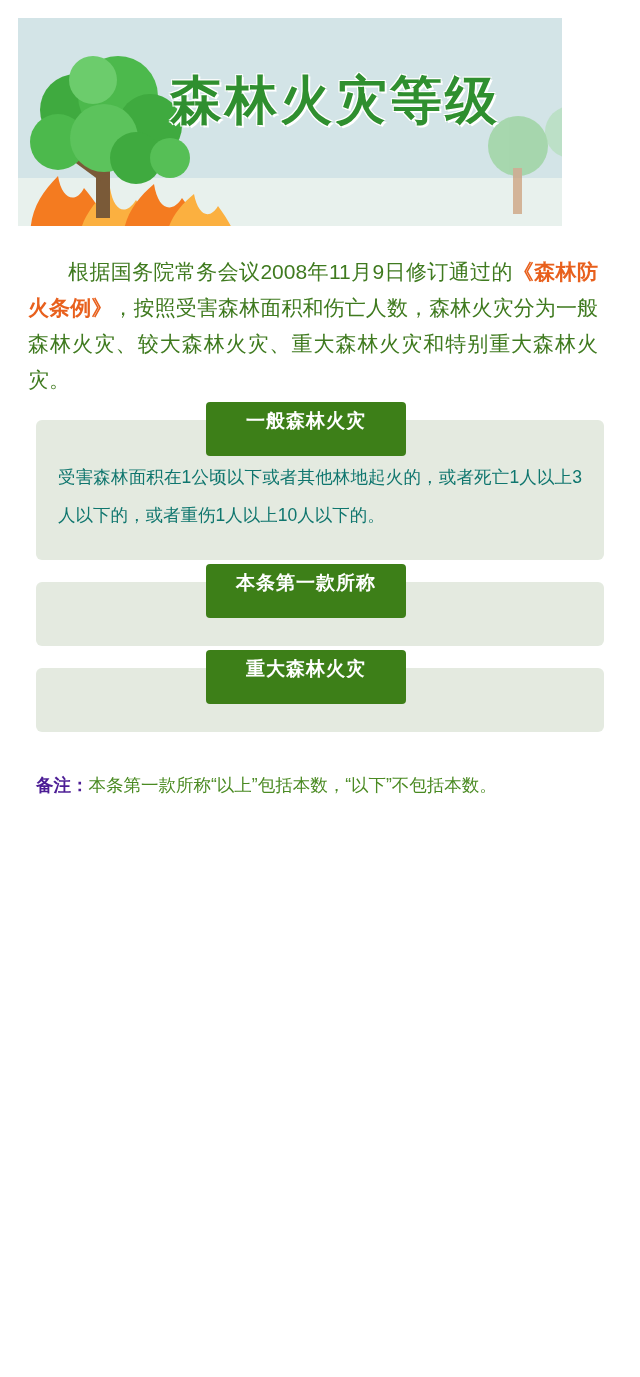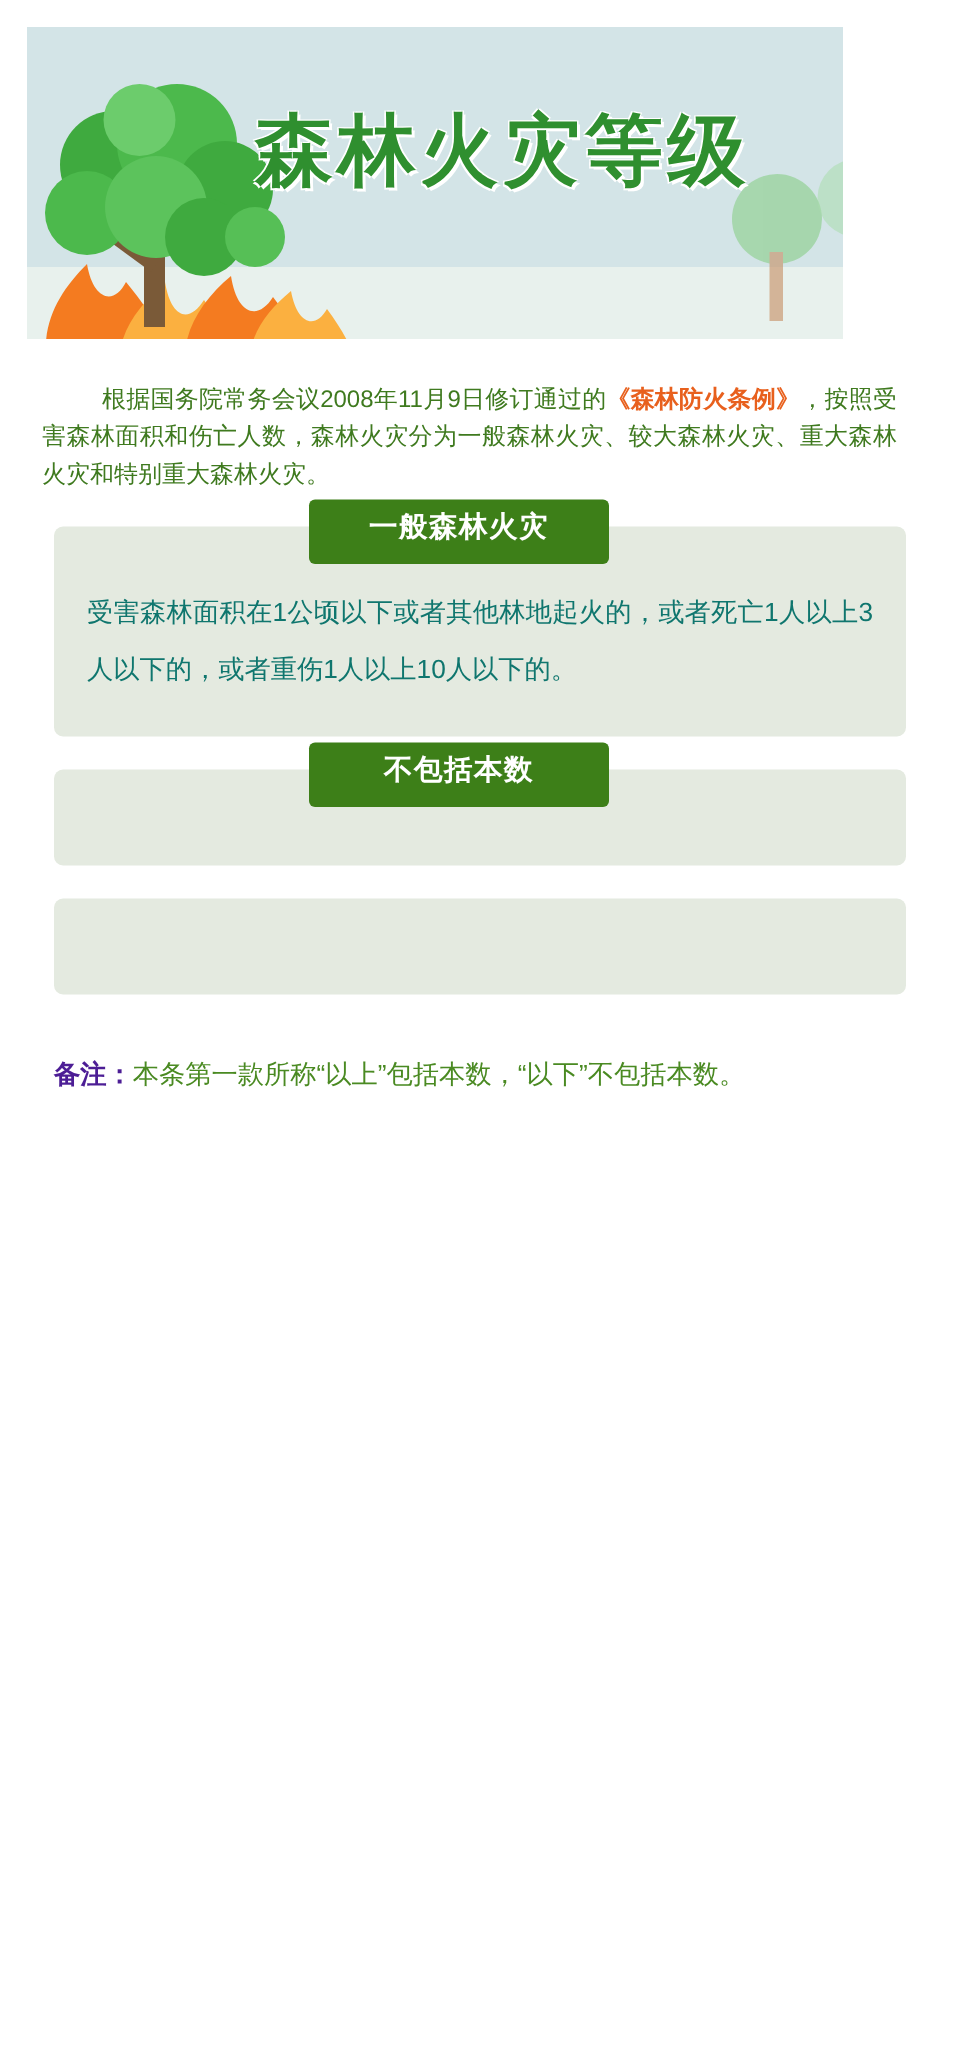--- a/index.html
+++ b/index.html
@@ -44,22 +44,22 @@
   }
   .banner svg {
     position: absolute;
     left: 0;
     top: 0;
   }
 
   
   .intro {
     margin: 28px 24px 0 10px;
-    font-size: 16px;
-    line-height: 25px;
+    font-size: 21px;
+    line-height: 36px;
     color: #3f7a1f;
     text-indent: 40px;
     text-align: justify;
   }
   .intro .law {
     color: #e8601d;
     font-weight: bold;
   }
 
   
@@ -69,21 +69,21 @@
     background: #e4eae0;
     border-radius: 6px;
     padding: 38px 22px 26px 22px;
     box-sizing: border-box;
   }
   .card-label {
     position: absolute;
     left: 170px;
     top: -18px;
     min-width: 200px;
-    height: 43px;
+    height: 54px;
     line-height: 38px;
     background: #3d7f18;
     color: #ffffff;
     font-size: 19px;
     font-weight: bold;
     text-align: center;
     border-radius: 4px;
     padding: 0 18px;
     box-sizing: border-box;
     letter-spacing: 1px;
@@ -157,22 +157,23 @@
   </div>
 
   <p class="intro"><span>根据国务院常务会议2008年11月9日修订通过的</span><span class="law">《森林防火条例》</span><span>，按照受害森林面积和伤亡人数，森林火灾分为一般森林火灾、较大森林火灾、重大森林火灾和特别重大森林火灾。</span></p>
 
   <div class="card">
     <div class="card-label">一般森林火灾</div>
     <div class="card-text">受害森林面积在1公顷以下或者其他林地起火的，或者死亡1人以上3人以下的，或者重伤1人以上10人以下的。</div>
   </div>
 
   <div class="card">
-    <div class="card-label">不包括本数</div>
+    <div class="card-label">本条第一款所称</div>
   </div>
 
   <div class="card">
+    <div class="card-label">重大森林火灾</div>
   </div>
 
 
   <p class="footnote"><span class="tag">备注：</span><span>本条第一款所称“以上”包括本数，“以下”不包括本数。</span></p>
 
 </div>
 
 </body></html>

